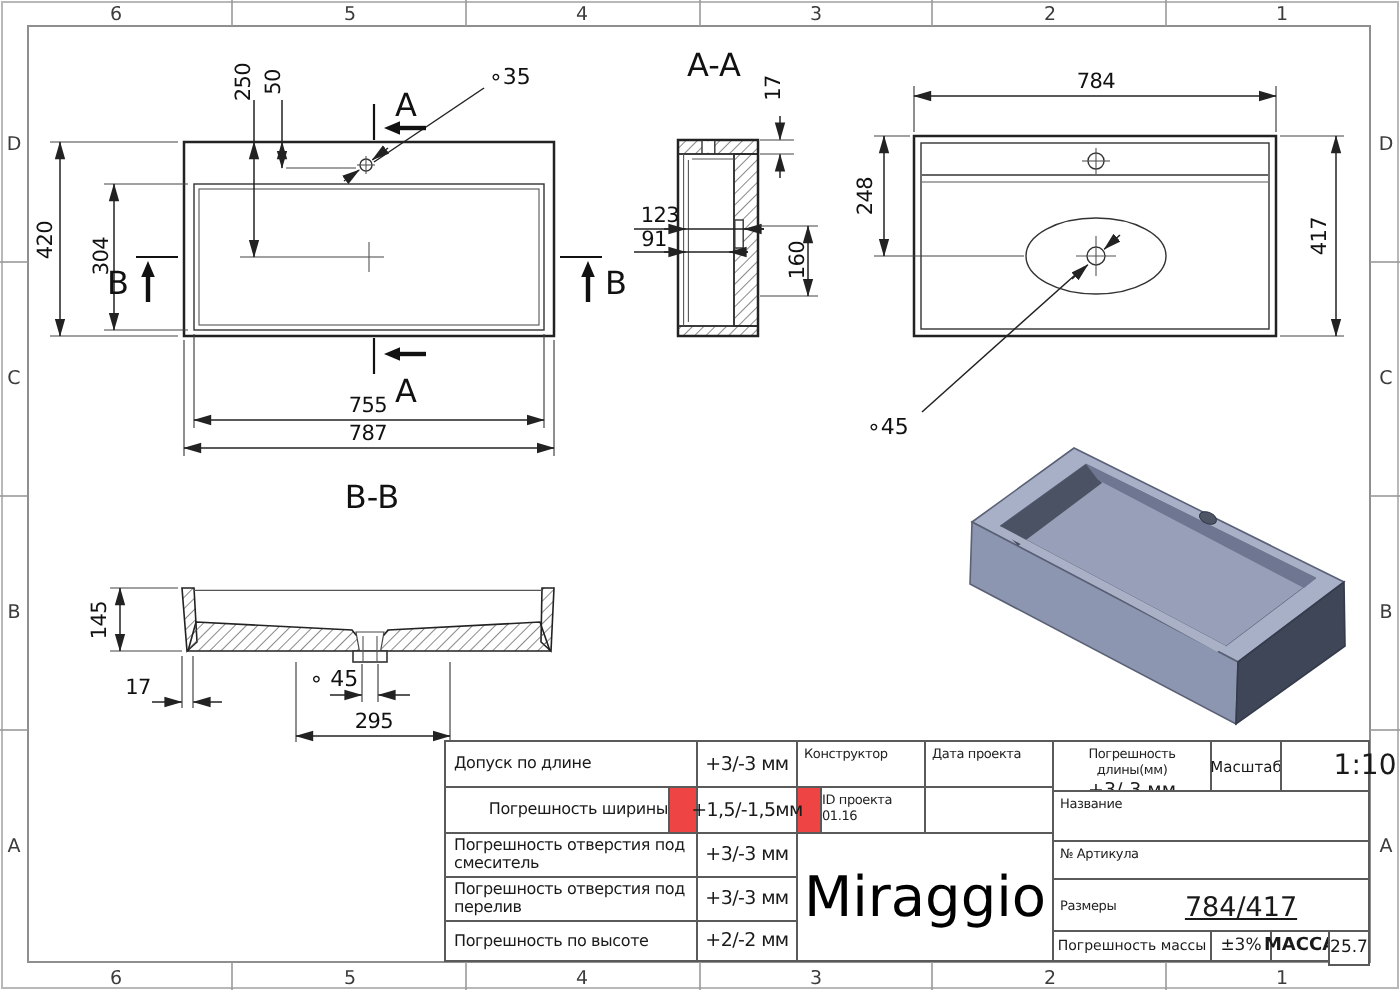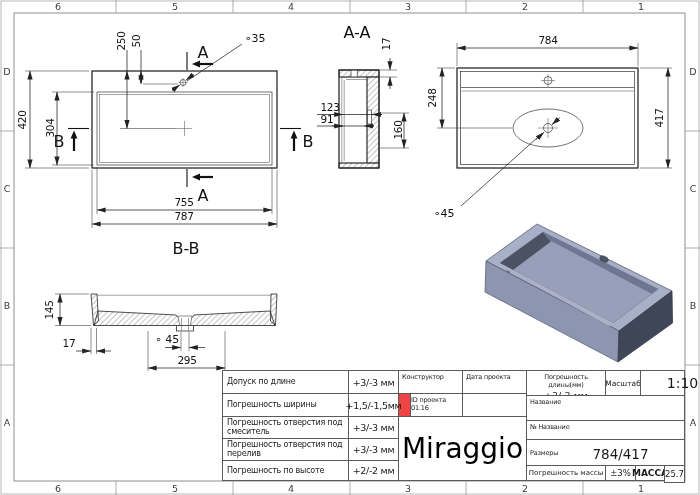--- a/index.html
+++ b/index.html
@@ -24,21 +24,21 @@
   
   #tblock{position:absolute;left:222px;top:370px;width:463px;height:111px;box-sizing:border-box;background:#ef4444;}
   .cell{position:absolute;box-sizing:border-box;border:1px solid #5a5a5a;background:#fff;}
   .tol-label{font-size:8px;line-height:1.12;padding:1px 0 0 4px;display:flex;flex-direction:column;justify-content:center;letter-spacing:-0.2px;}
   .tol-value{font-size:9.5px;display:flex;align-items:center;justify-content:center;letter-spacing:-0.3px;}
   .mini{font-size:6.5px;color:#222;letter-spacing:-0.2px;}
   .corner-lab{position:absolute;left:3px;top:2px;}
   .logo{display:flex;align-items:center;justify-content:center;font-size:28px;letter-spacing:0px;color:#000;}
   .scale-val{display:flex;align-items:center;justify-content:center;font-size:14px;}
   .name-val{position:absolute;left:28px;right:4px;top:4px;bottom:0;display:flex;align-items:center;justify-content:center;font-size:18px;letter-spacing:0.5px;}
-  .size-val{position:absolute;left:40px;right:10px;top:2px;bottom:0;display:flex;align-items:center;justify-content:center;font-size:13.5px;}
+  .size-val{position:absolute;left:40px;right:10px;top:2px;bottom:0;display:flex;align-items:center;justify-content:center;font-size:13.5px;text-decoration:underline;}
   .c-center{display:flex;align-items:center;justify-content:center;}
   .small-c{font-size:7.5px;}
   .massa{font-size:9px;font-weight:bold;}
   .massv{font-size:8.5px;}
   .tolhead{text-align:center;padding-top:2px;}
   .tolhead .v{font-size:9.5px;margin-top:1px;}
 </style>
 </head>
 <body>
 <div id="page">
@@ -293,21 +293,21 @@
 </svg>
 
 <div id="tblock">
 
   <div class="cell tol-label" style="left:0;top:0;width:127px;height:24px;">
         <span>Допуск по длине</span>
       </div>
   <div class="cell tol-value" style="left:126px;top:0;width:51px;height:24px;">
         <span>+3/-3 мм</span>
       </div>
-  <div class="cell tol-label" style="left:0;top:23px;width:127px;height:24px;">
+  <div class="cell tol-label" style="left:0;top:23px;width:113px;height:24px;text-align:right;">
         <span>Погрешность ширины</span>
       </div>
   <div class="cell tol-value" style="left:126px;top:23px;width:51px;height:24px;">
         <span>+1,5/-1,5мм</span>
       </div>
   <div class="cell tol-label" style="left:0;top:46px;width:127px;height:23px;">
         <span>Погрешность отверстия под смеситель</span>
       </div>
   <div class="cell tol-value" style="left:126px;top:46px;width:51px;height:23px;">
         <span>+3/-3 мм</span>
@@ -347,21 +347,21 @@
   <div class="cell c-center small-c" style="left:383px;top:0;width:36px;height:26px;">
         <span>Масштаб</span>
       </div>
   <div class="cell scale-val" style="left:418px;top:0;width:45px;height:26px;padding-left:40px;">
         <span>1:10</span>
       </div>
   <div class="cell" style="left:304px;top:25px;width:159px;height:26px;padding-left:40px;">
     <span class="mini corner-lab">Название</span>
   </div>
   <div class="cell" style="left:304px;top:50px;width:159px;height:20px;">
-        <span class="mini corner-lab">№ Название</span>
+        <span class="mini corner-lab">№ Артикула</span>
       </div>
   <div class="cell" style="left:304px;top:69px;width:159px;height:27px;">
     <span class="mini" style="position:absolute;left:3px;top:9px;">Размеры</span>
     <div class="size-val">784/417</div>
   </div>
   <div class="cell c-center small-c" style="left:304px;top:95px;width:80px;height:16px;">
         <span style="font-size:7px;">Погрешность массы</span>
       </div>
   <div class="cell c-center" style="left:383px;top:95px;width:31px;height:16px;">
         <span class="massv">±3%</span>

